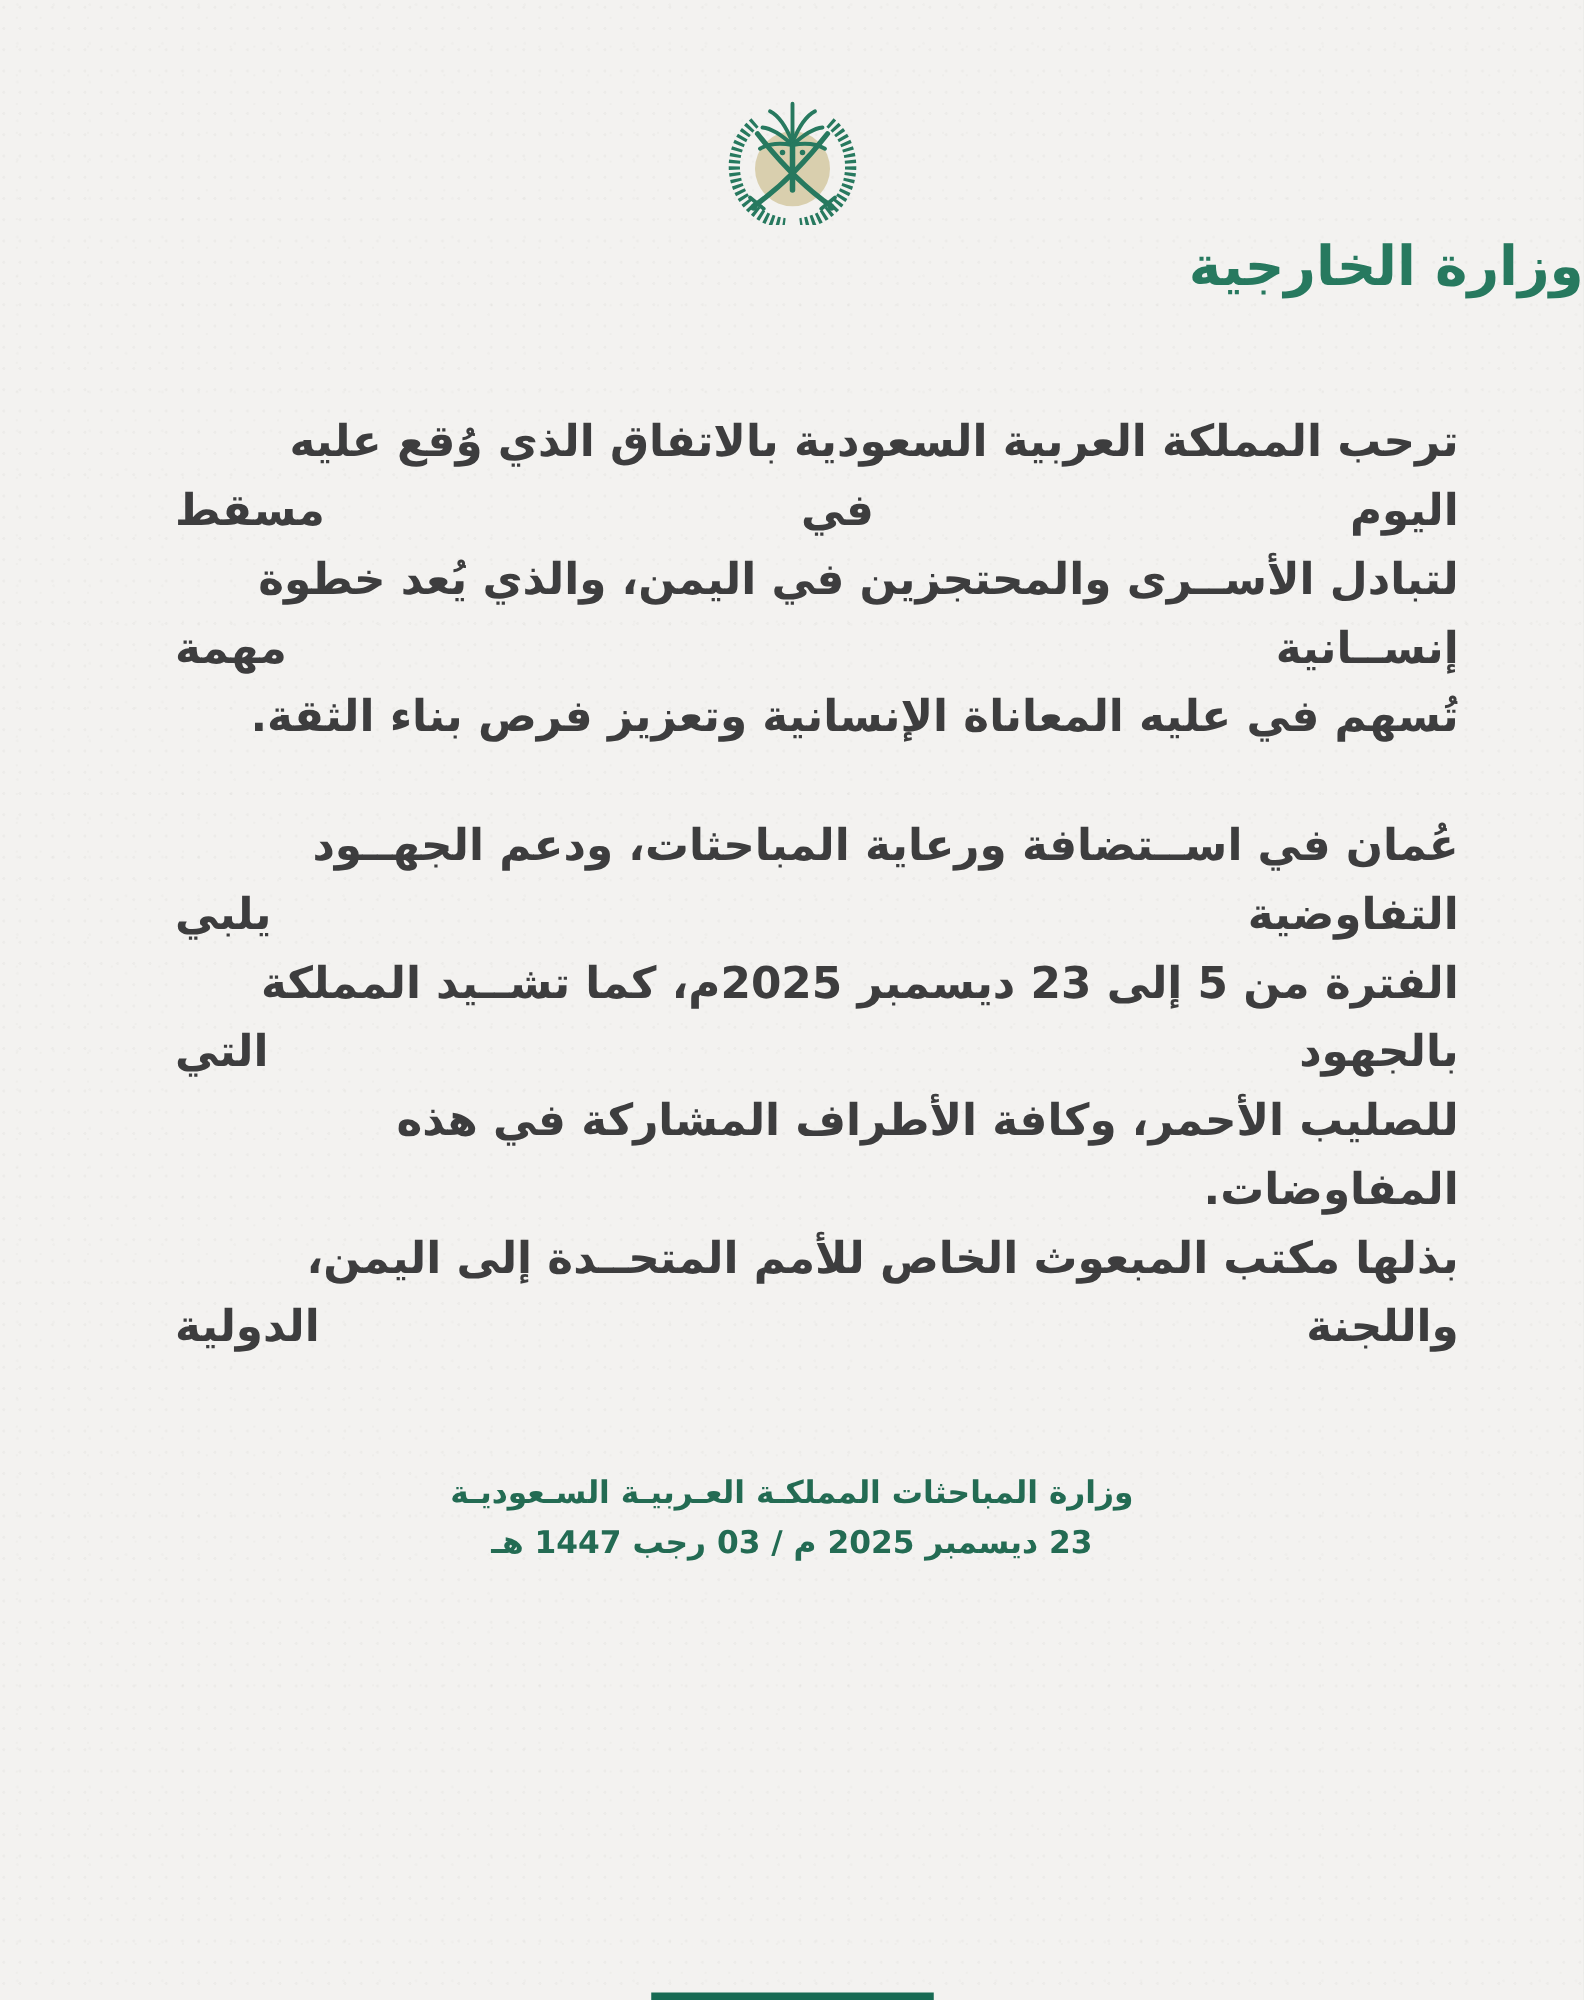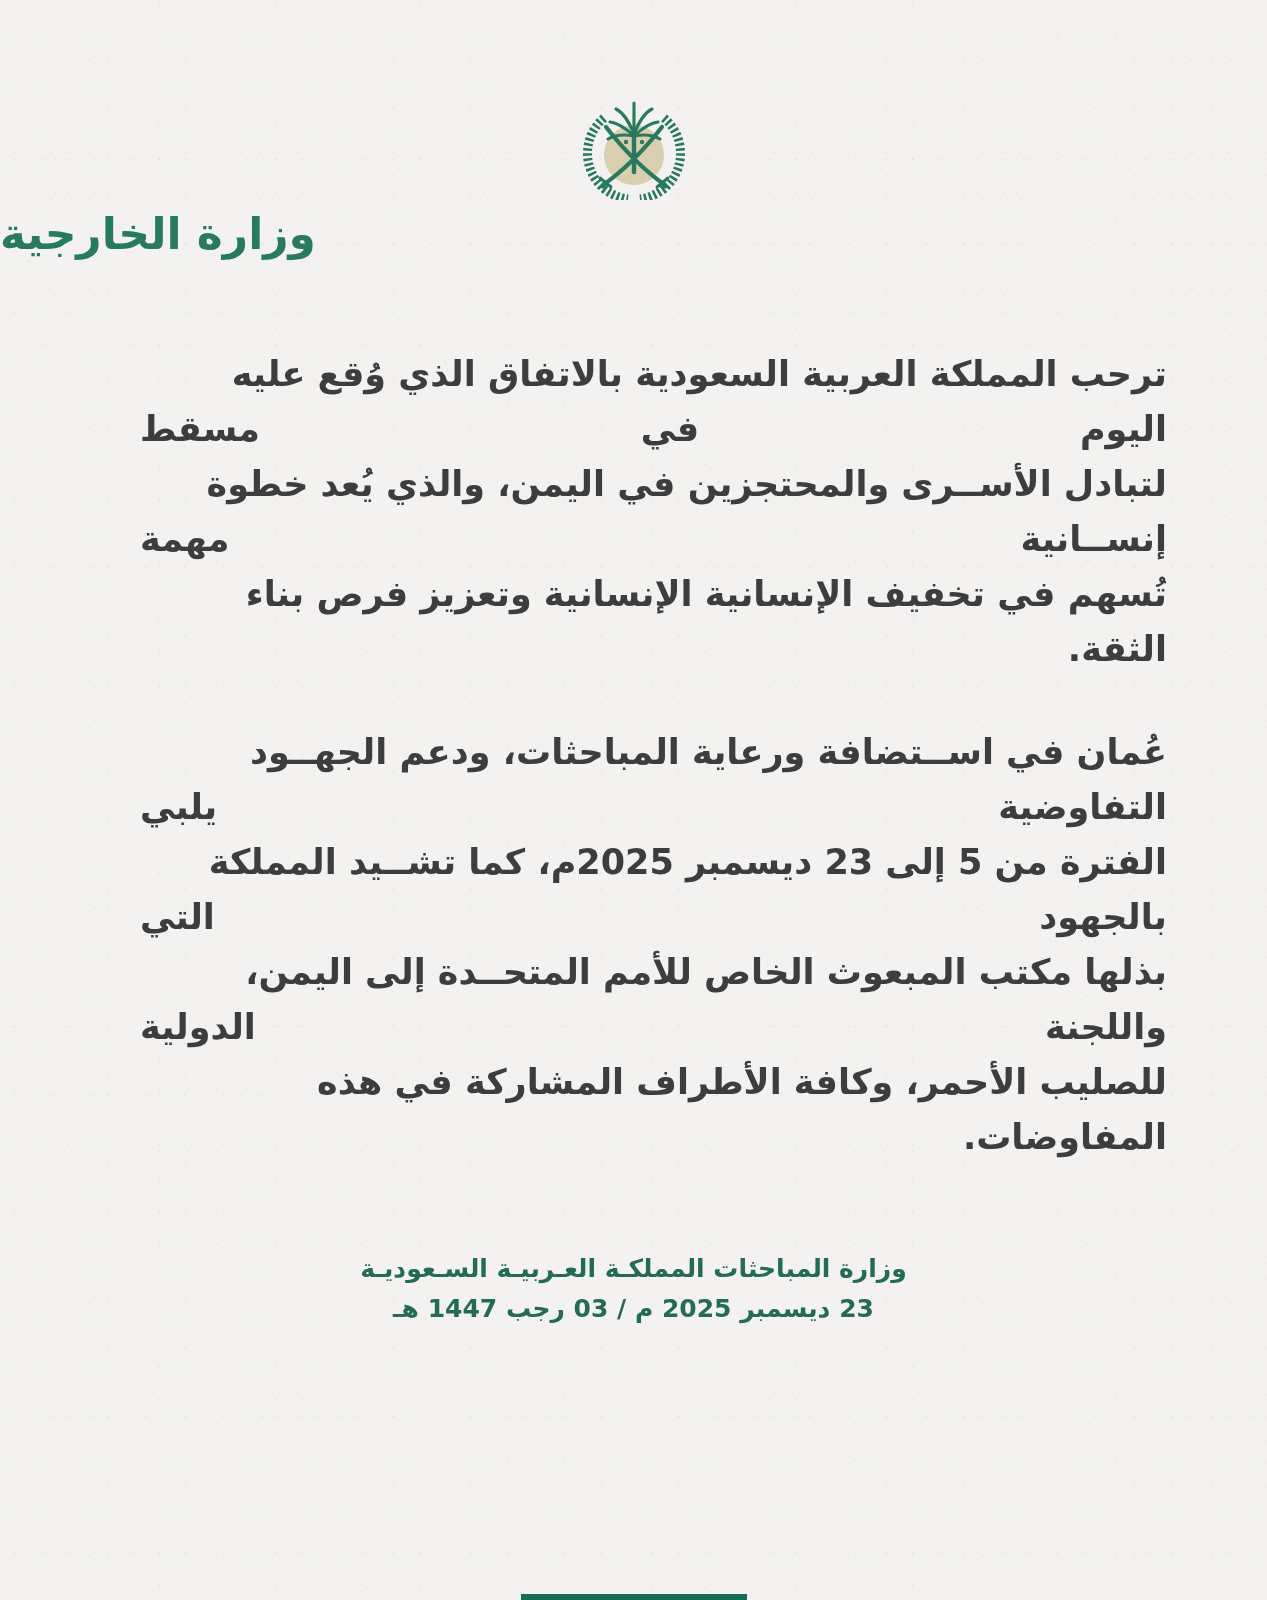--- a/index.html
+++ b/index.html
@@ -18,21 +18,21 @@
     overflow:hidden;
     background-color:var(--paper);
     background-image:
       radial-gradient(circle at 23% 34%, rgba(110,105,95,0.05) 0 1.1px, transparent 1.3px),
       radial-gradient(circle at 71% 62%, rgba(110,105,95,0.04) 0 1px, transparent 1.2px),
       radial-gradient(circle at 48% 12%, rgba(110,105,95,0.03) 0 1px, transparent 1.2px);
     background-size:13px 17px, 19px 23px, 29px 31px;
     font-family:"DejaVu Sans", sans-serif;
   }
   
-  .logo-block{padding-top:92px;text-align:left;}
+  .logo-block{padding-top:72px;text-align:right;}
   .emblem{display:block;margin:0 auto;}
   .wordmark{
     margin-top:8px;
     direction:rtl;
     font-size:44px;font-weight:bold;
     color:var(--green);
     letter-spacing:0;
   }
   .ministry{
     margin-top:5px;
@@ -102,27 +102,27 @@
       <circle cx="53" cy="50" r="2.2" fill="#27795f"></circle>
       <circle cx="69" cy="50" r="2.2" fill="#27795f"></circle>
     </svg>
     <div class="wordmark" dir="rtl">وزارة الخارجية</div>
   </header>
 
   <main class="statement">
     <div class="para">
       <div class="line">ترحب المملكة العربية السعودية بالاتفاق الذي وُقع عليه اليوم في مسقط</div>
       <div class="line">لتبادل الأســرى والمحتجزين في اليمن، والذي يُعد خطوة إنســانية مهمة</div>
-      <div class="line last">تُسهم في تخفيف الإنسانية الإنسانية وتعزيز فرص بناء الثقة.</div>
+      <div class="line last">تُسهم في عليه المعاناة الإنسانية وتعزيز فرص بناء الثقة.</div>
     </div>
     <div class="para">
       <div class="line">عُمان في اســتضافة ورعاية المباحثات، ودعم الجهــود التفاوضية يلبي</div>
       <div class="line">الفترة من 5 إلى 23 ديسمبر 2025م، كما تشــيد المملكة بالجهود التي</div>
+      <div class="line last">للصليب الأحمر، وكافة الأطراف المشاركة في هذه المفاوضات.</div>
       <div class="line">بذلها مكتب المبعوث الخاص للأمم المتحــدة إلى اليمن، واللجنة الدولية</div>
-      <div class="line last">للصليب الأحمر، وكافة الأطراف المشاركة في هذه المفاوضات.</div>
     </div>
   </main>
 
   <section class="signature">
     <div>وزارة المباحثات المملكـة العـربيـة السـعوديـة</div>
     <div>23 ديسمبر 2025 م / 03 رجب 1447 هـ</div>
   </section>
 
   <div class="bottom-strip"></div>
 

